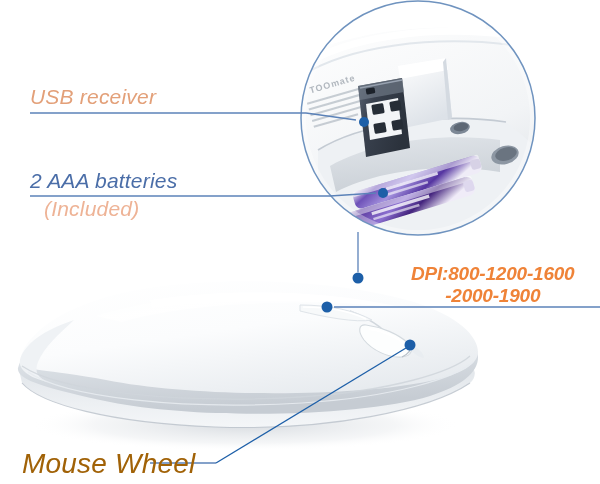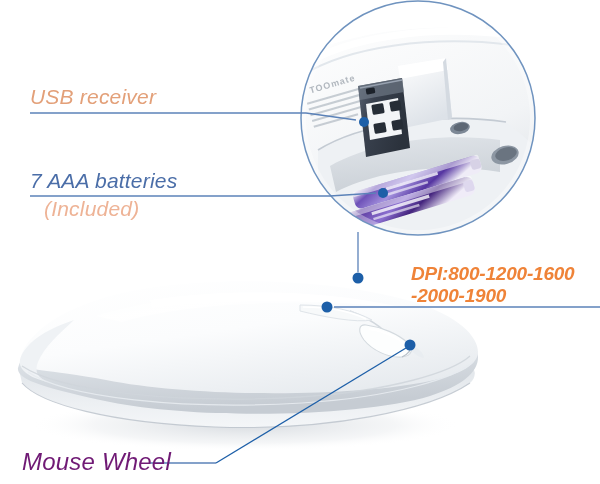--- a/index.html
+++ b/index.html
@@ -22,27 +22,27 @@
   #lbl-batt{
     left:30px; top:170px;
     font-size:21px; color:#4b6ea8; letter-spacing:.2px;
   }
   #lbl-incl{
     left:30px; top:198px;
     font-size:21px; color:#eeb396; letter-spacing:.2px;margin-left:14px;
   }
   #lbl-wheel{
     left:22px; top:450px;
-    font-size:24px; color:#701a75; letter-spacing:.2px;
+    font-size:28px; color:#a16207; letter-spacing:.2px;
   }
   #lbl-dpi{
     left:411px; top:263px;
     font-size:19px; font-weight:bold; color:#ef8338;
     letter-spacing:-.2px; line-height:1.15;
-    text-align:left;
+    text-align:center;
   }
   #lbl-dpi span{display:block;}
 
   .svg-layer{position:absolute;left:0;top:0;width:600px;height:484px;}
   #art{z-index:1;}
   #lines{z-index:3;}
   .lbl{z-index:4;font-style:italic;}
 </style>
 </head>
 <body>
@@ -261,21 +261,21 @@
     <path d="M 334,307 L 600,307" stroke="#5b82b8" stroke-width="1.3" fill="none"></path>
     <circle cx="327" cy="307" r="5.5" fill="#1d5fa8"></circle>
 
     <path d="M 150,463 L 216,463" stroke="#5b82b8" stroke-width="1.3" fill="none"></path>
     <path d="M 216,463 L 406,348" stroke="#1d5fa8" stroke-width="1.3" fill="none"></path>
     <circle cx="410" cy="345" r="5.5" fill="#1d5fa8"></circle>
   </svg>
 
   <div class="lbl" id="lbl-usb">USB receiver</div>
 
-  <div class="lbl" id="lbl-batt">7 AAA batteries</div>
+  <div class="lbl" id="lbl-batt">2 AAA batteries</div>
 
   <div class="lbl" id="lbl-incl">(Included)</div>
 
   <div class="lbl" id="lbl-wheel">Mouse Wheel</div>
 
   <div class="lbl" id="lbl-dpi">
     <span>DPI:800-1200-1600</span>
     <span>-2000-1900</span>
   </div>
 

